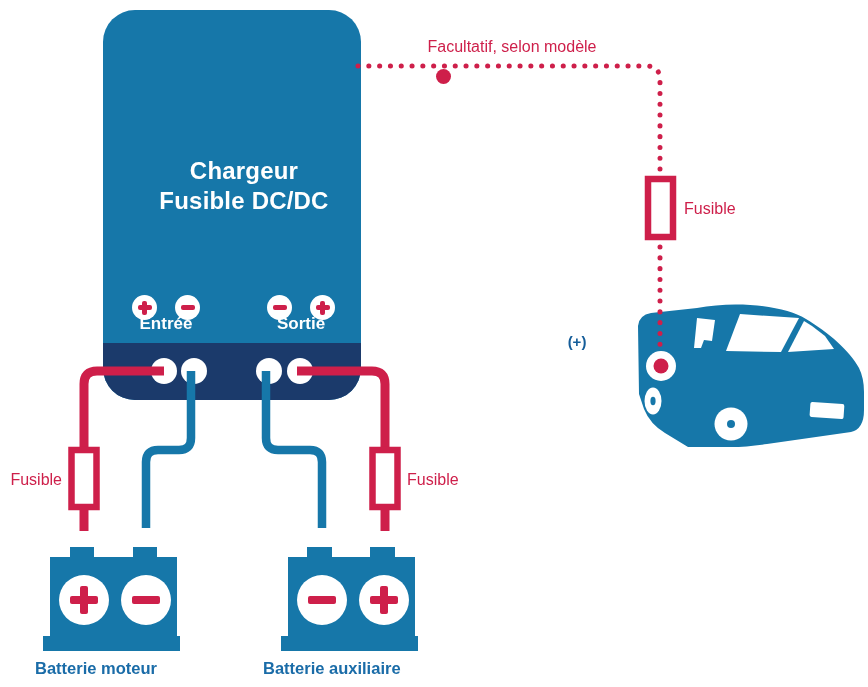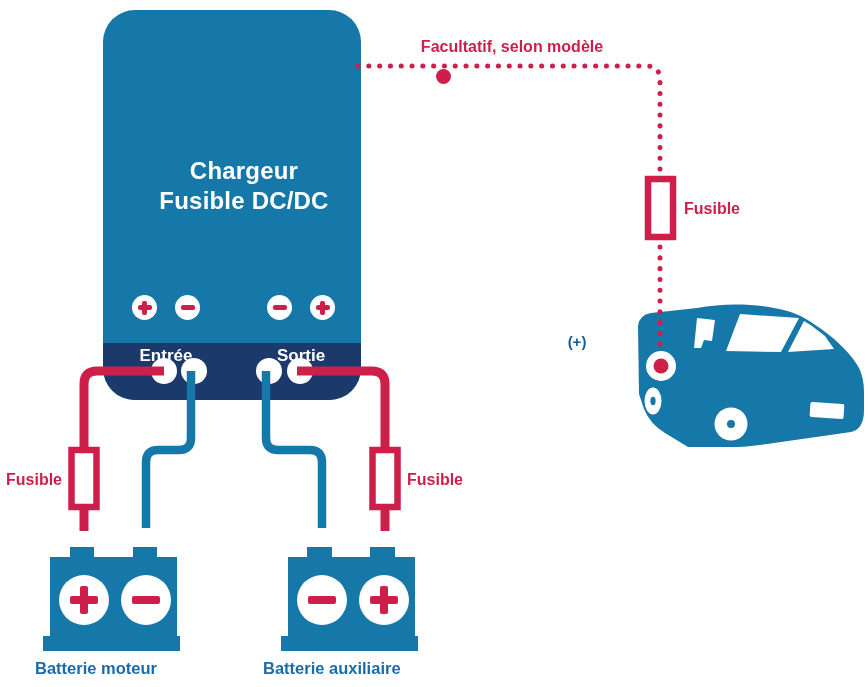--- a/index.html
+++ b/index.html
@@ -18,36 +18,36 @@
   }
   .term{position:absolute;width:26px;height:26px;border-radius:50%;background:#fff;}
   .charger-title{
     position:absolute;left:0;top:146px;width:282px;text-align:center;
     color:#ffffff;font-size:24px;font-weight:bold;line-height:30px;letter-spacing:.2px;
   }
   .dplus-circle{position:absolute;left:326px;top:52px;width:28px;height:28px;border-radius:50%;background:#fff;}
   .dplus-dot{position:absolute;left:6.5px;top:6.5px;width:15px;height:15px;border-radius:50%;background:#ce1f4a;}
   .dplus-label{position:absolute;left:182px;top:57px;width:135px;text-align:right;
     color:#fff;font-size:15px;font-weight:bold;}
-  .io-label{position:absolute;width:120px;text-align:center;color:#fff;font-size:17px;font-weight:bold;top:304px;margin-top:32px;}
+  .io-label{position:absolute;width:120px;text-align:center;color:#fff;font-size:17px;font-weight:bold;top:304px;}
   
   .badge{position:absolute;background:#fff;border-radius:50%;}
   .badge-sm{width:25px;height:25px;}
   .badge-lg{width:50px;height:50px;}
   .bar-h,.bar-v{position:absolute;background:#ce1f4a;border-radius:2px;}
   .badge-sm .bar-h{width:14px;height:4.5px;left:5.5px;top:10.2px;}
   .badge-sm .bar-v{width:4.5px;height:14px;left:10.2px;top:5.5px;}
   .badge-lg .bar-h{width:28px;height:8px;left:11px;top:21px;}
   .badge-lg .bar-v{width:8px;height:28px;left:21px;top:11px;}
   
   .bat{position:absolute;background:#1677a9;}
   
   .overlay{position:absolute;left:0;top:0;width:868px;height:687px;pointer-events:none;}
   
-  .lbl-red{position:absolute;color:#ce1f4a;font-size:16px;font-weight:bold;}
+  .lbl-red{position:absolute;color:#ce1f4a;font-size:16px;font-weight:normal;}
   .lbl-blue{position:absolute;color:#1a6ca8;font-size:16.5px;font-weight:bold;text-align:left;}
   .lbl-ignition{position:absolute;left:502px;top:334px;width:150px;text-align:center;
     color:#155d99;font-size:15px;font-weight:bold;line-height:16px;}
 </style>
 </head>
 <body>
 
 <div class="canvas">
 
   <div class="charger">

